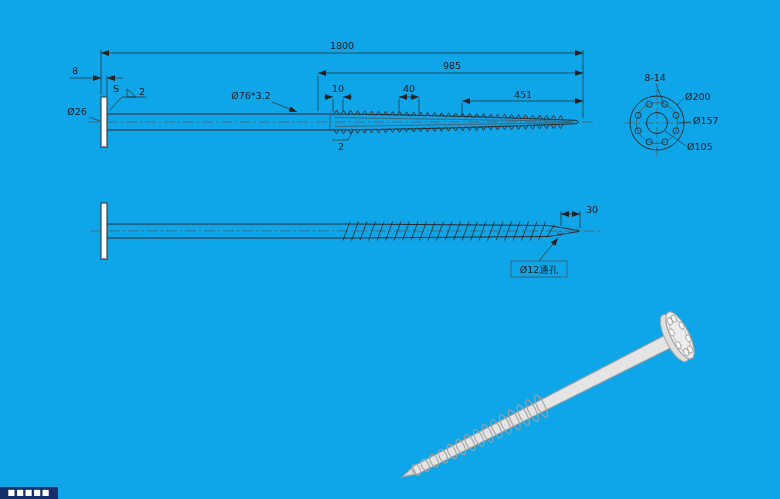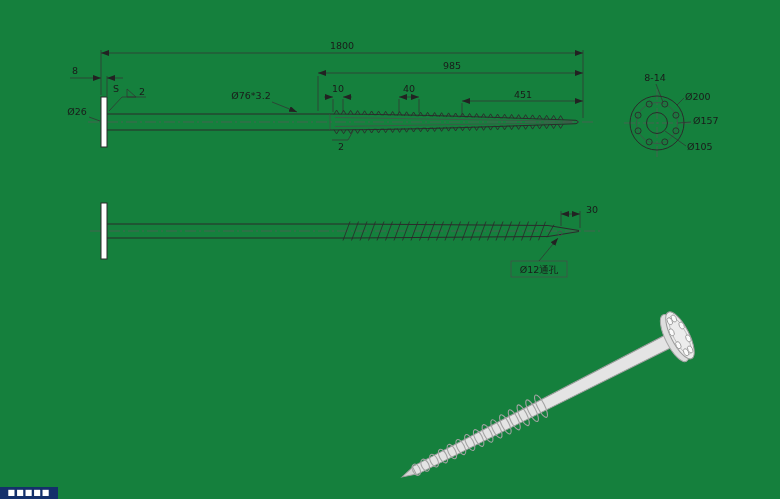--- a/index.html
+++ b/index.html
@@ -1,16 +1,16 @@
 <!DOCTYPE html>
 <html><head>
 <meta charset="utf-8">
 <style>
   html,body{margin:0;padding:0;background:#fff;}
-  .canvas{position:relative;width:780px;height:499px;background:#15803d;overflow:hidden;
+  .canvas{position:relative;width:780px;height:499px;background:#0ea5e9;overflow:hidden;
           font-family:"DejaVu Sans", sans-serif;}
   svg text{font-family:"DejaVu Sans", sans-serif;font-size:9.5px;fill:#1a1a1a;}
   .ln{stroke:#2b2b2b;stroke-width:1;fill:none;}
   .thin{stroke:#4a4a4a;stroke-width:0.7;fill:none;}
   .cl{stroke:#5a5a5a;stroke-width:0.7;fill:none;stroke-dasharray:11 3 2 3;}
   .dim{stroke:#333;stroke-width:0.75;fill:none;}
   .plate{fill:#ffffff;stroke:#2b2b2b;stroke-width:1;}
   #teeth path{stroke:#2b2b2b;stroke-width:0.9;fill:none;}
   #helix line{stroke:#2b2b2b;stroke-width:0.85;}
   #boltholes circle{stroke:#2b2b2b;stroke-width:0.9;fill:none;}

